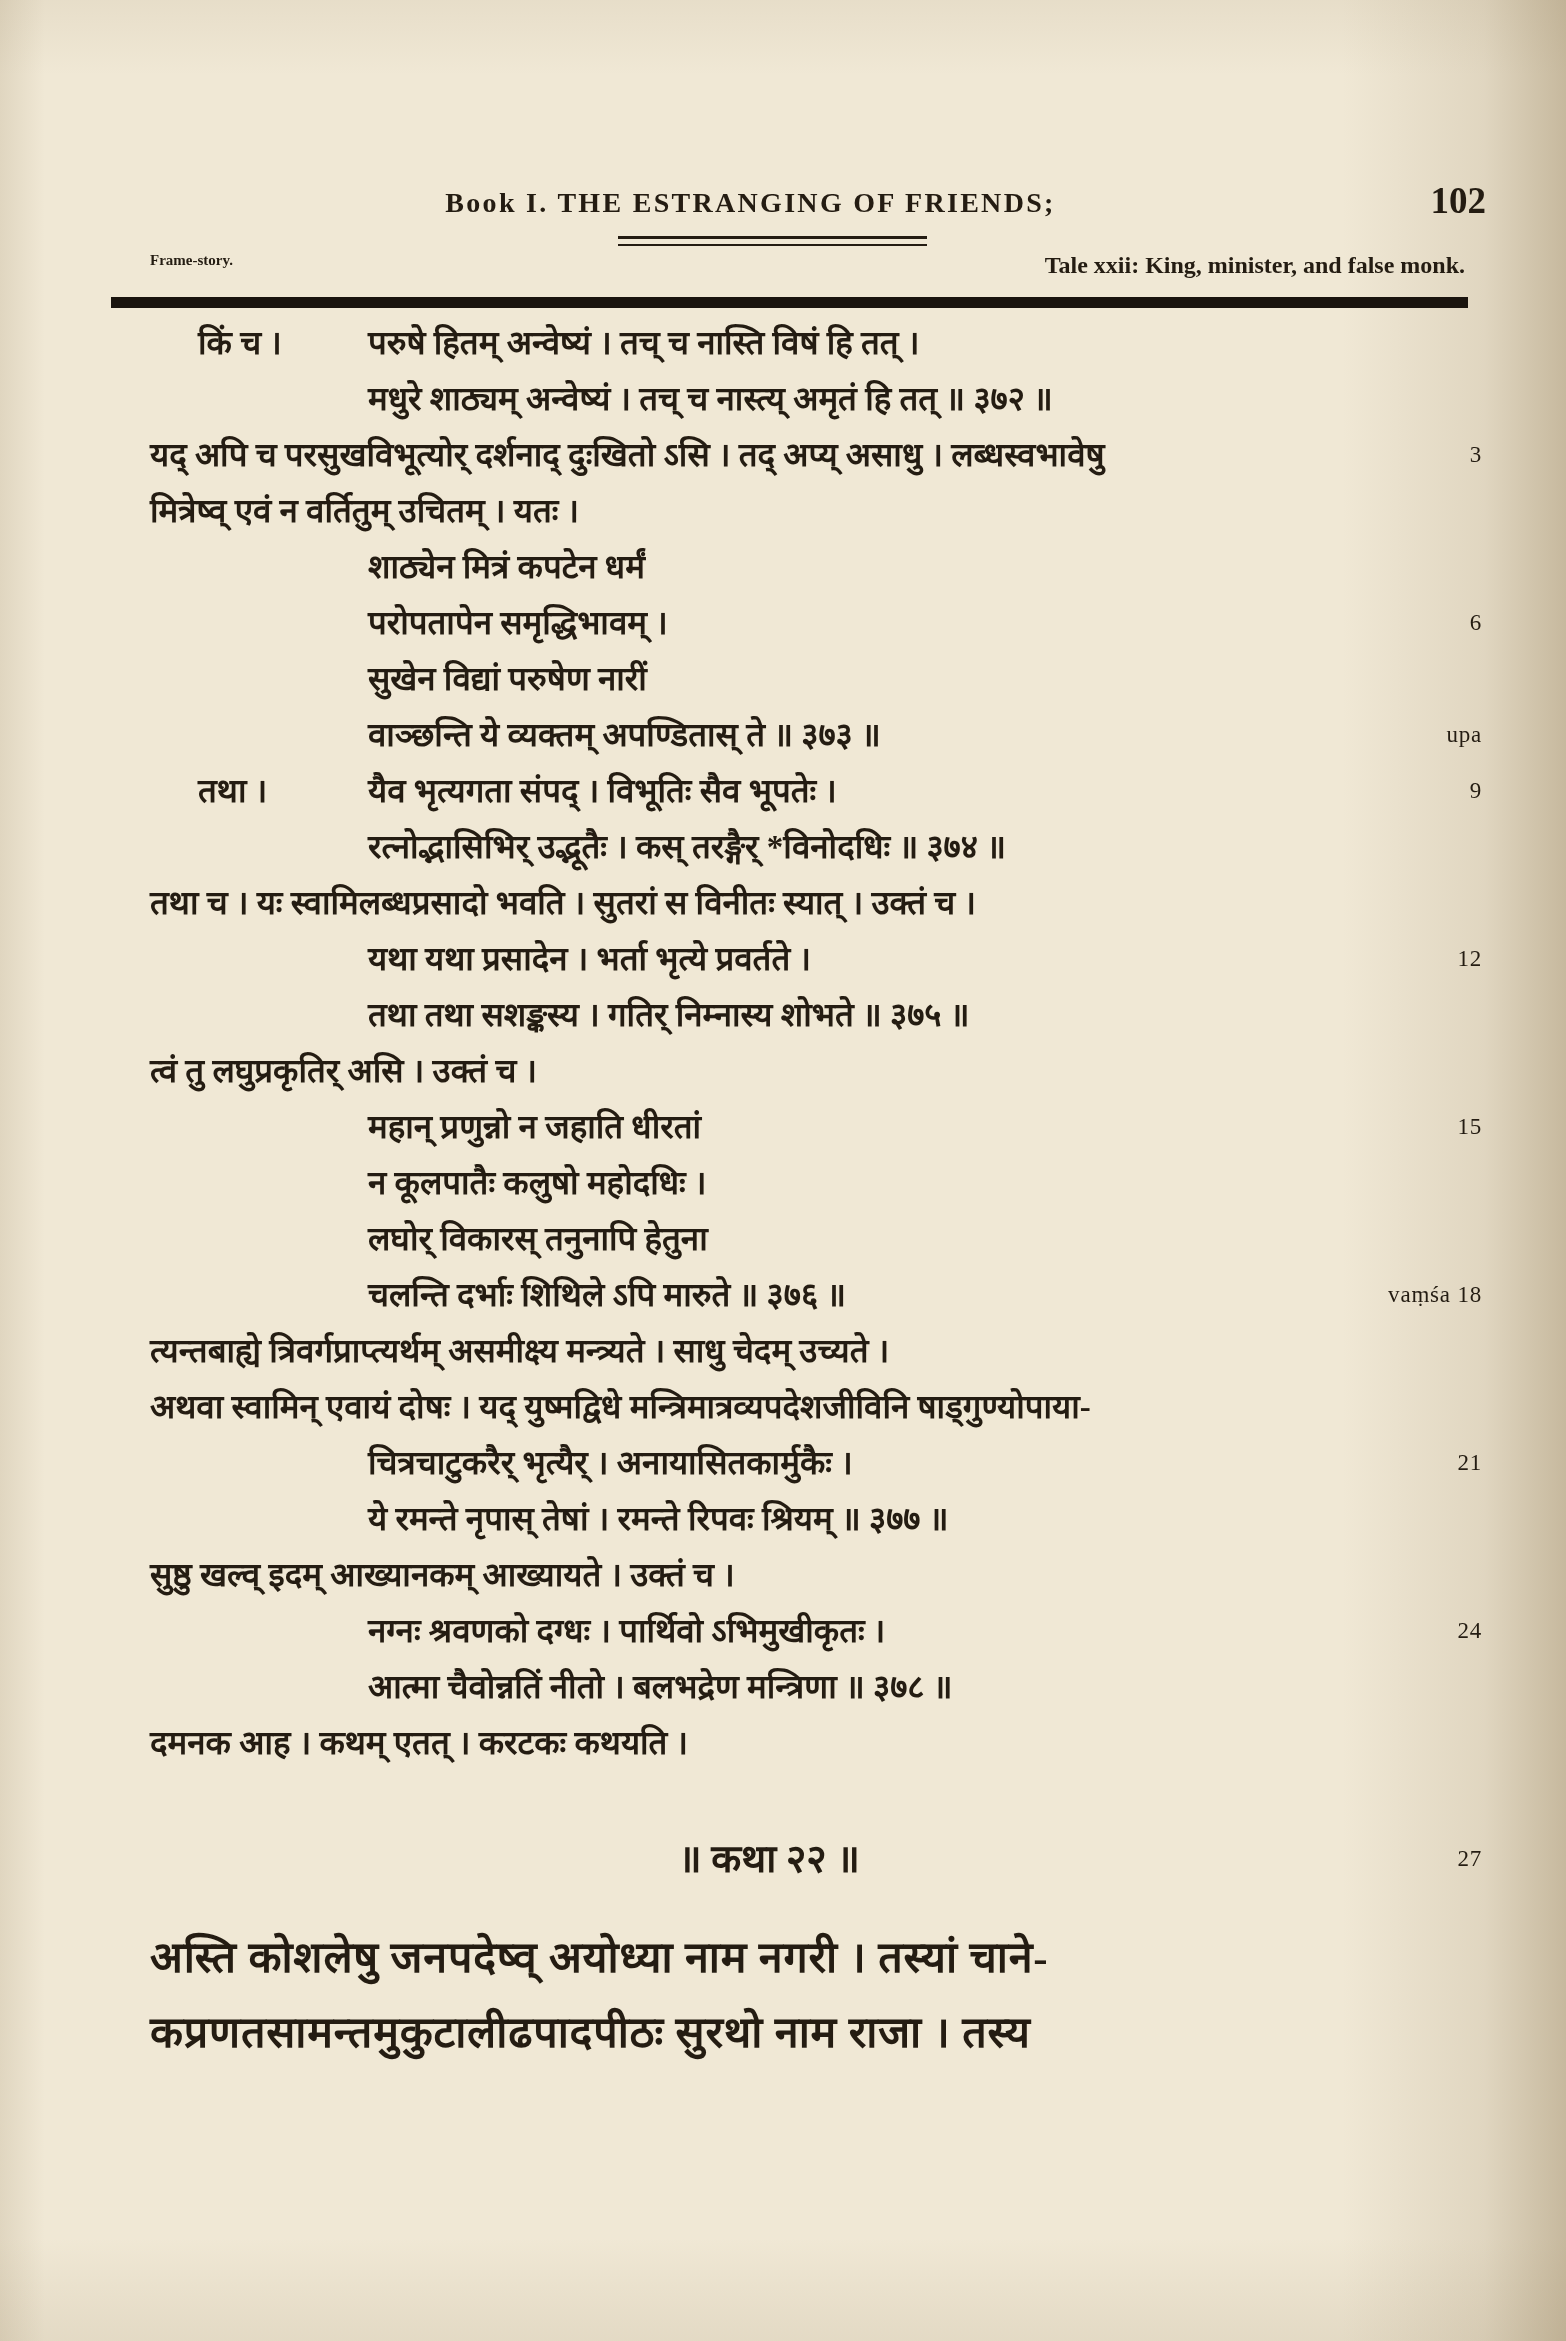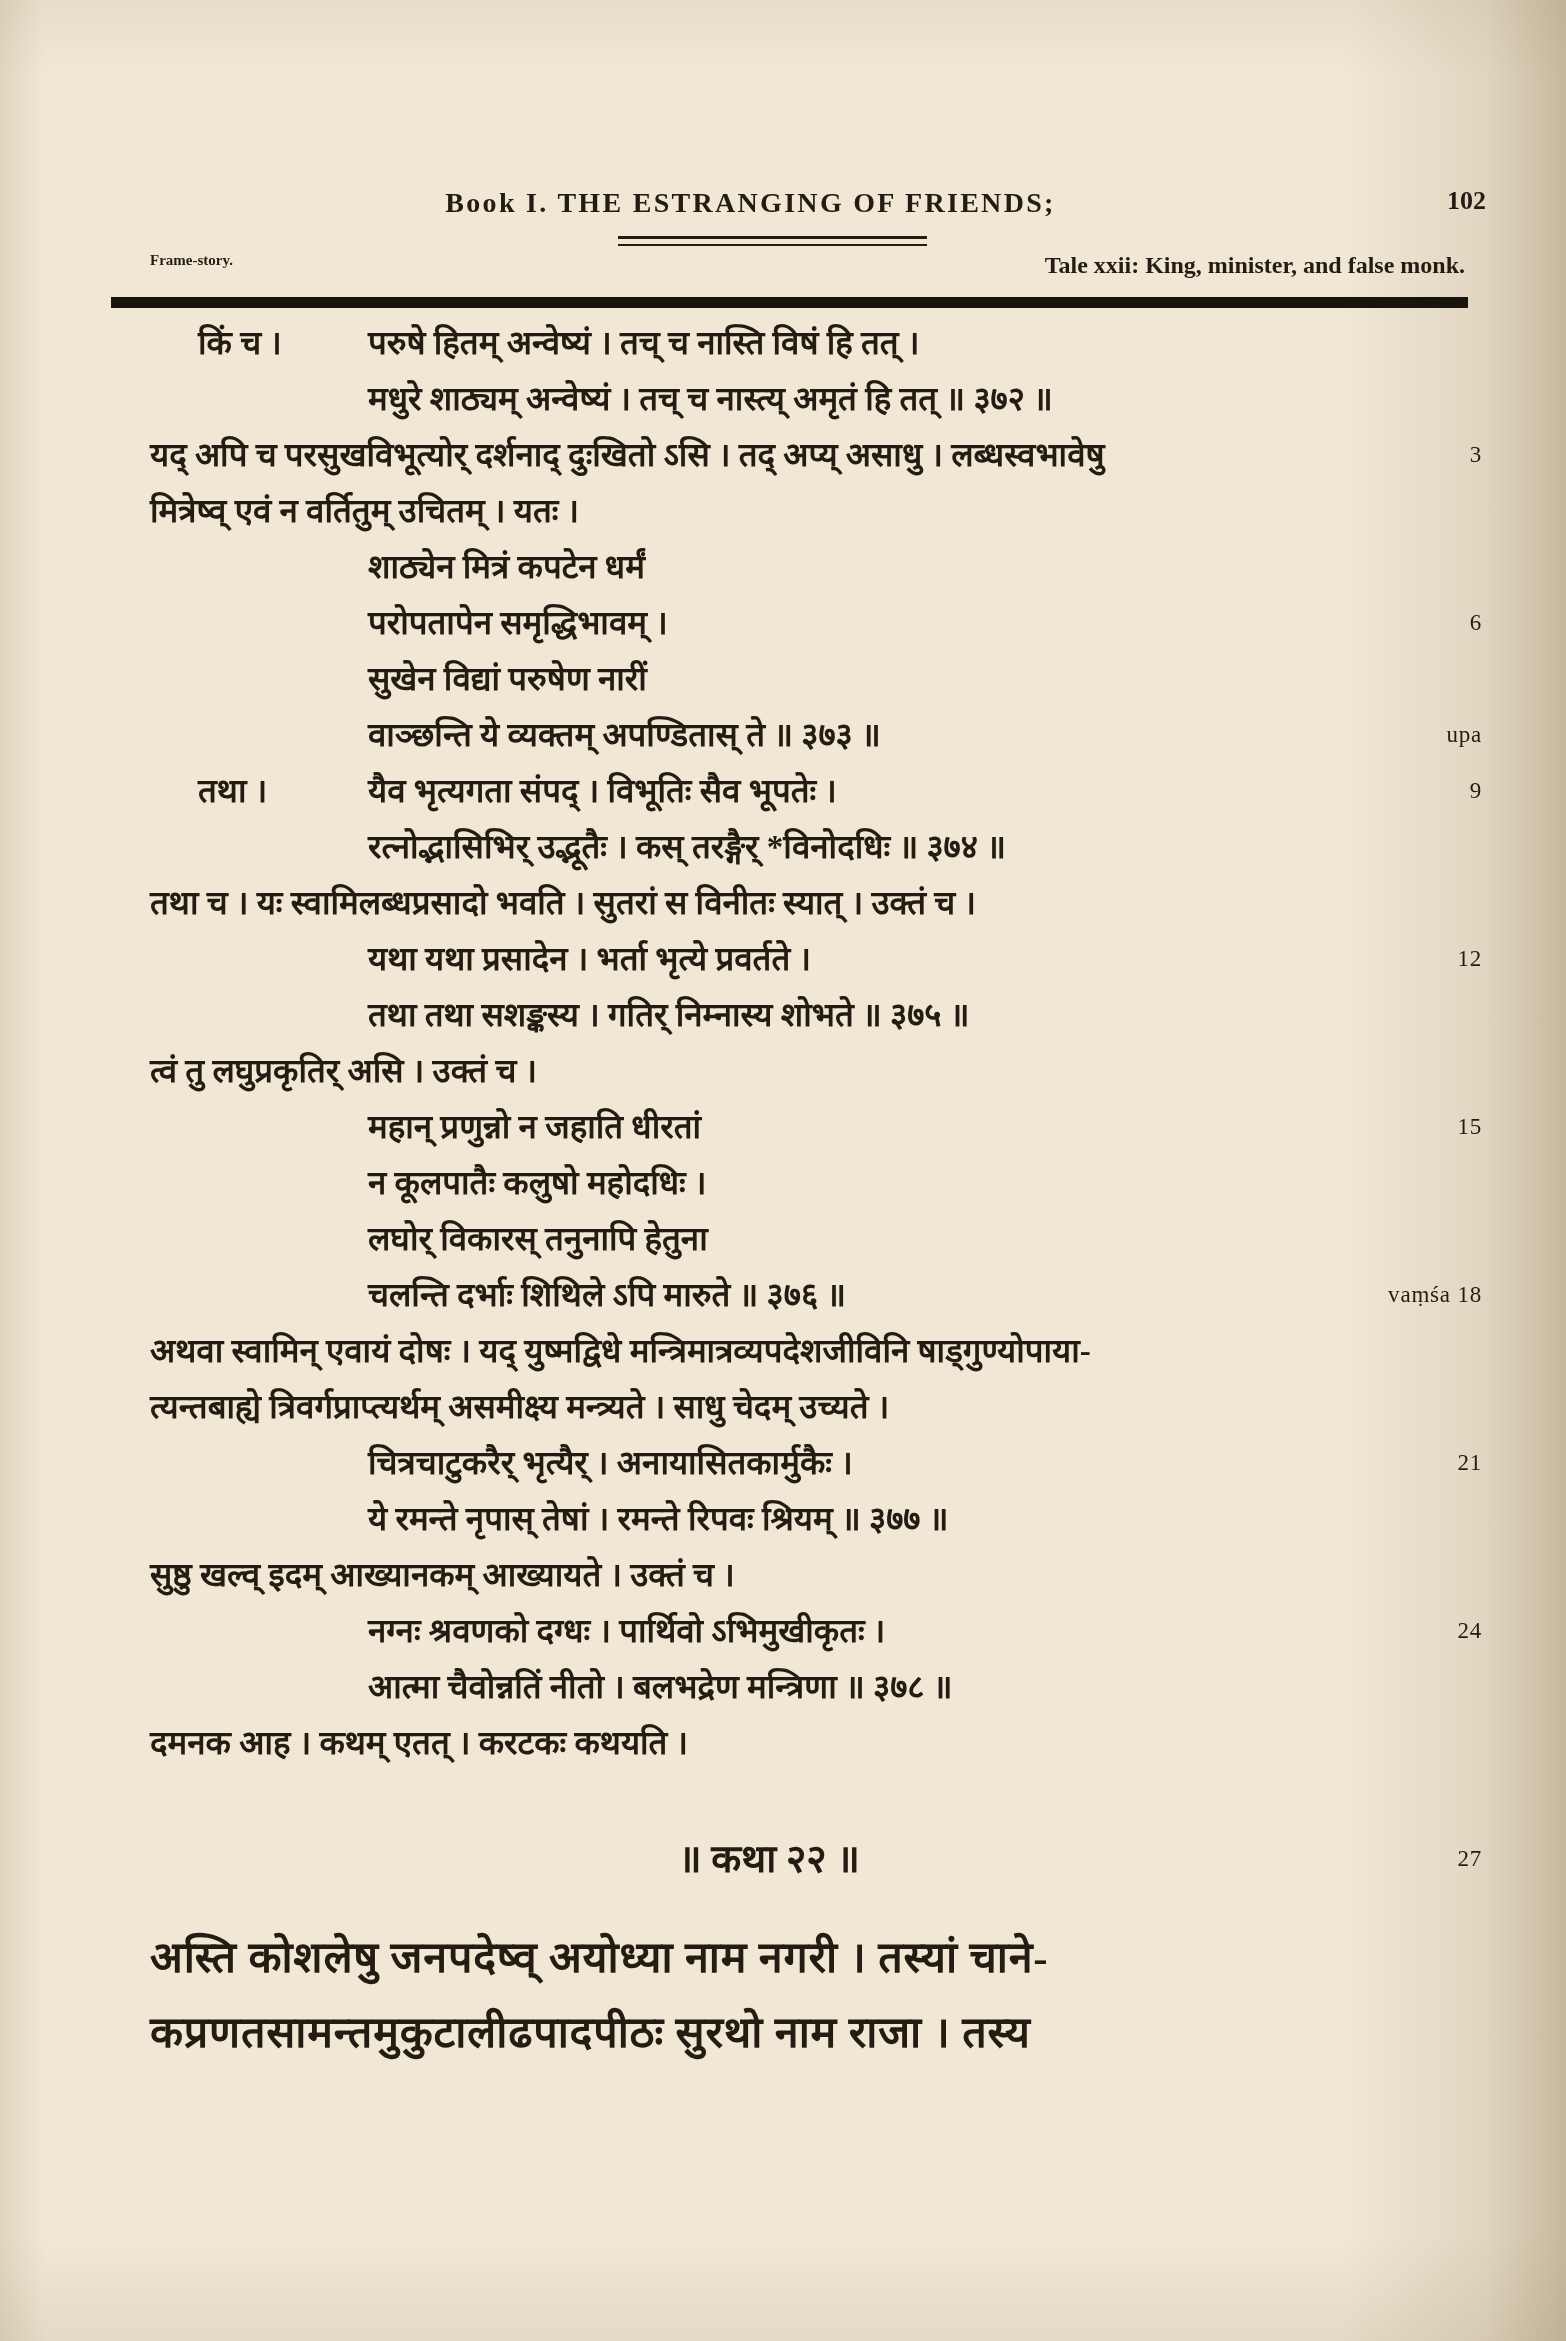--- a/index.html
+++ b/index.html
@@ -17,21 +17,21 @@
       #f0e8d5;
     overflow:hidden;
   }
   .running-header{
     position:absolute;top:183px;left:150px;width:1201px;
     text-align:center;font-size:28px;line-height:39px;
     font-weight:bold;letter-spacing:2.3px;white-space:nowrap;
   }
   .page-number{
     position:absolute;top:179px;left:1373px;width:113px;
-    text-align:right;font-size:26px;line-height:44px;font-weight:bold;
+    text-align:right;font-size:37px;line-height:44px;font-weight:bold;
   }
   .title-rule{
     position:absolute;top:236px;left:618px;width:309px;height:5.3px;
     border-top:3.8px solid #241c12;border-bottom:2.3px solid #241c12;
   }
   .subheader-left{
     position:absolute;top:252px;left:150px;
     font-size:15px;font-weight:bold;white-space:nowrap;
   }
   .subheader-right{
@@ -93,22 +93,22 @@
     <div class="bline verse"><span class="hang">तथा ।</span><span>यैव भृत्यगता संपद् । विभूतिः सैव भूपतेः ।</span><span class="marginal">9</span></div>
     <div class="bline verse"><span>रत्नोद्भासिभिर् उद्भूतैः । कस् तरङ्गैर् *विनोदधिः ॥ ३७४ ॥</span></div>
     <div class="bline para"><span>तथा च । यः स्वामिलब्धप्रसादो भवति । सुतरां स विनीतः स्यात् । उक्तं च ।</span></div>
     <div class="bline verse"><span>यथा यथा प्रसादेन । भर्ता भृत्ये प्रवर्तते ।</span><span class="marginal">12</span></div>
     <div class="bline verse"><span>तथा तथा सशङ्कस्य । गतिर् निम्नास्य शोभते ॥ ३७५ ॥</span></div>
     <div class="bline para"><span>त्वं तु लघुप्रकृतिर् असि । उक्तं च ।</span></div>
     <div class="bline verse"><span>महान् प्रणुन्नो न जहाति धीरतां</span><span class="marginal">15</span></div>
     <div class="bline verse"><span>न कूलपातैः कलुषो महोदधिः ।</span></div>
     <div class="bline verse"><span>लघोर् विकारस् तनुनापि हेतुना</span></div>
     <div class="bline verse"><span>चलन्ति दर्भाः शिथिले ऽपि मारुते ॥ ३७६ ॥</span><span class="marginal">vaṃśa  18</span></div>
+    <div class="bline para"><span>त्यन्तबाह्ये त्रिवर्गप्राप्त्यर्थम् असमीक्ष्य मन्त्र्यते । साधु चेदम् उच्यते ।</span></div>
     <div class="bline para"><span>अथवा स्वामिन् एवायं दोषः । यद् युष्मद्विधे मन्त्रिमात्रव्यपदेशजीविनि षाड्गुण्योपाया-</span></div>
-    <div class="bline para"><span>त्यन्तबाह्ये त्रिवर्गप्राप्त्यर्थम् असमीक्ष्य मन्त्र्यते । साधु चेदम् उच्यते ।</span></div>
     <div class="bline verse"><span>चित्रचाटुकरैर् भृत्यैर् । अनायासितकार्मुकैः ।</span><span class="marginal">21</span></div>
     <div class="bline verse"><span>ये रमन्ते नृपास् तेषां । रमन्ते रिपवः श्रियम् ॥ ३७७ ॥</span></div>
     <div class="bline para"><span>सुष्ठु खल्व् इदम् आख्यानकम् आख्यायते । उक्तं च ।</span></div>
     <div class="bline verse"><span>नग्नः श्रवणको दग्धः । पार्थिवो ऽभिमुखीकृतः ।</span><span class="marginal">24</span></div>
     <div class="bline verse"><span>आत्मा चैवोन्नतिं नीतो । बलभद्रेण मन्त्रिणा ॥ ३७८ ॥</span></div>
     <div class="bline para"><span>दमनक आह । कथम् एतत् । करटकः कथयति ।</span></div>
   </div>
 
   <div class="story-heading-row">
     <span class="centered">॥ कथा २२ ॥</span>

